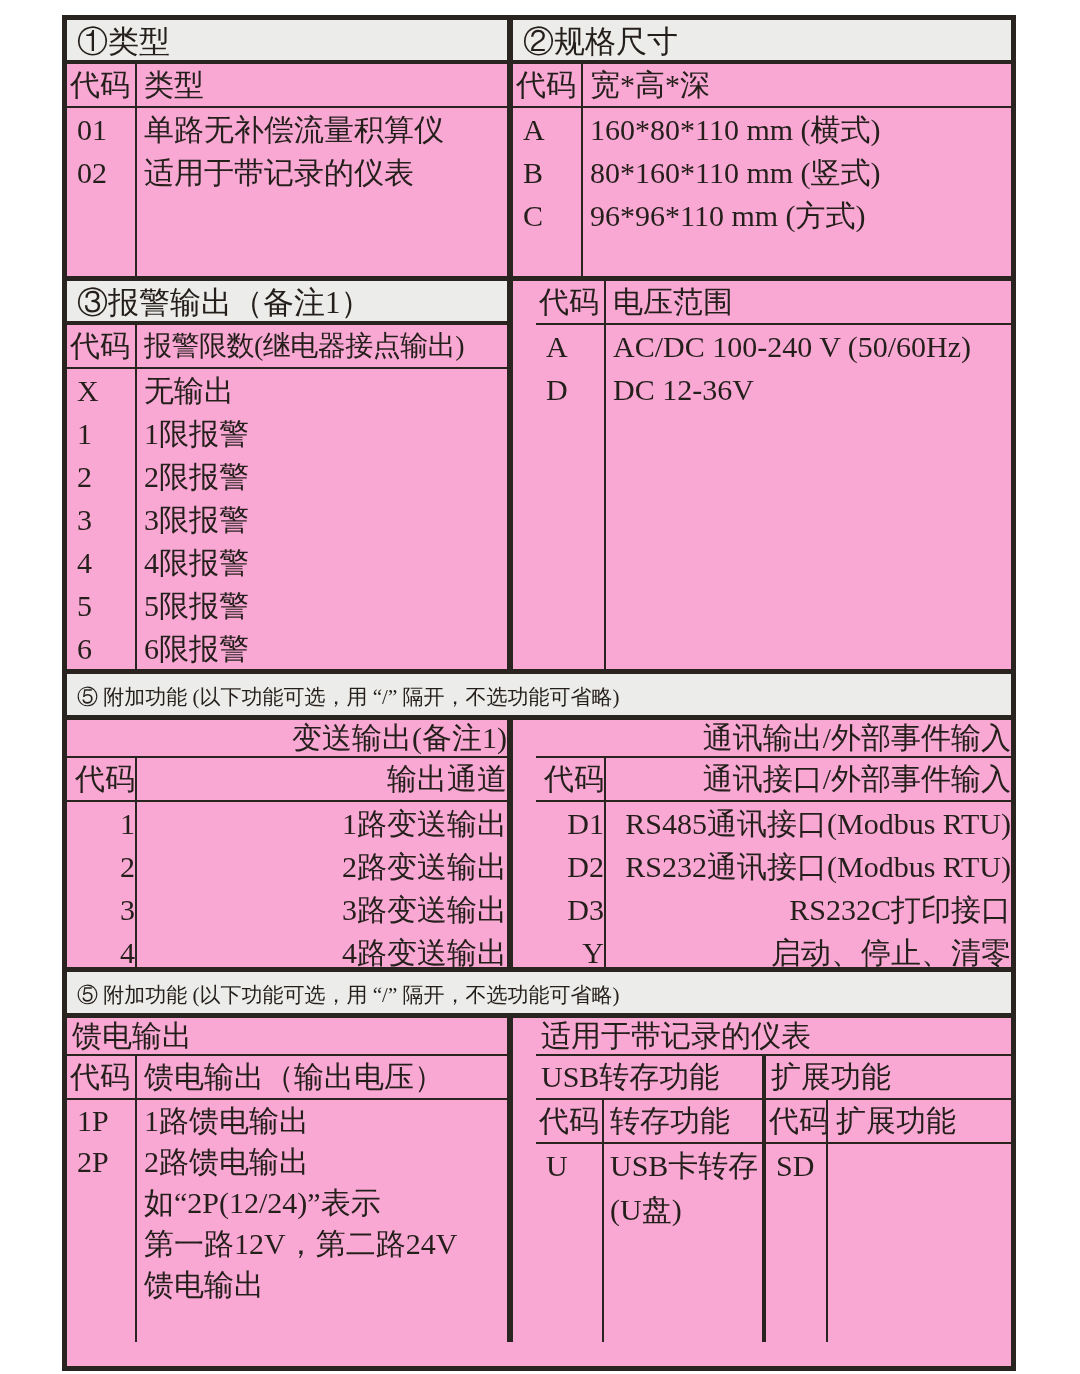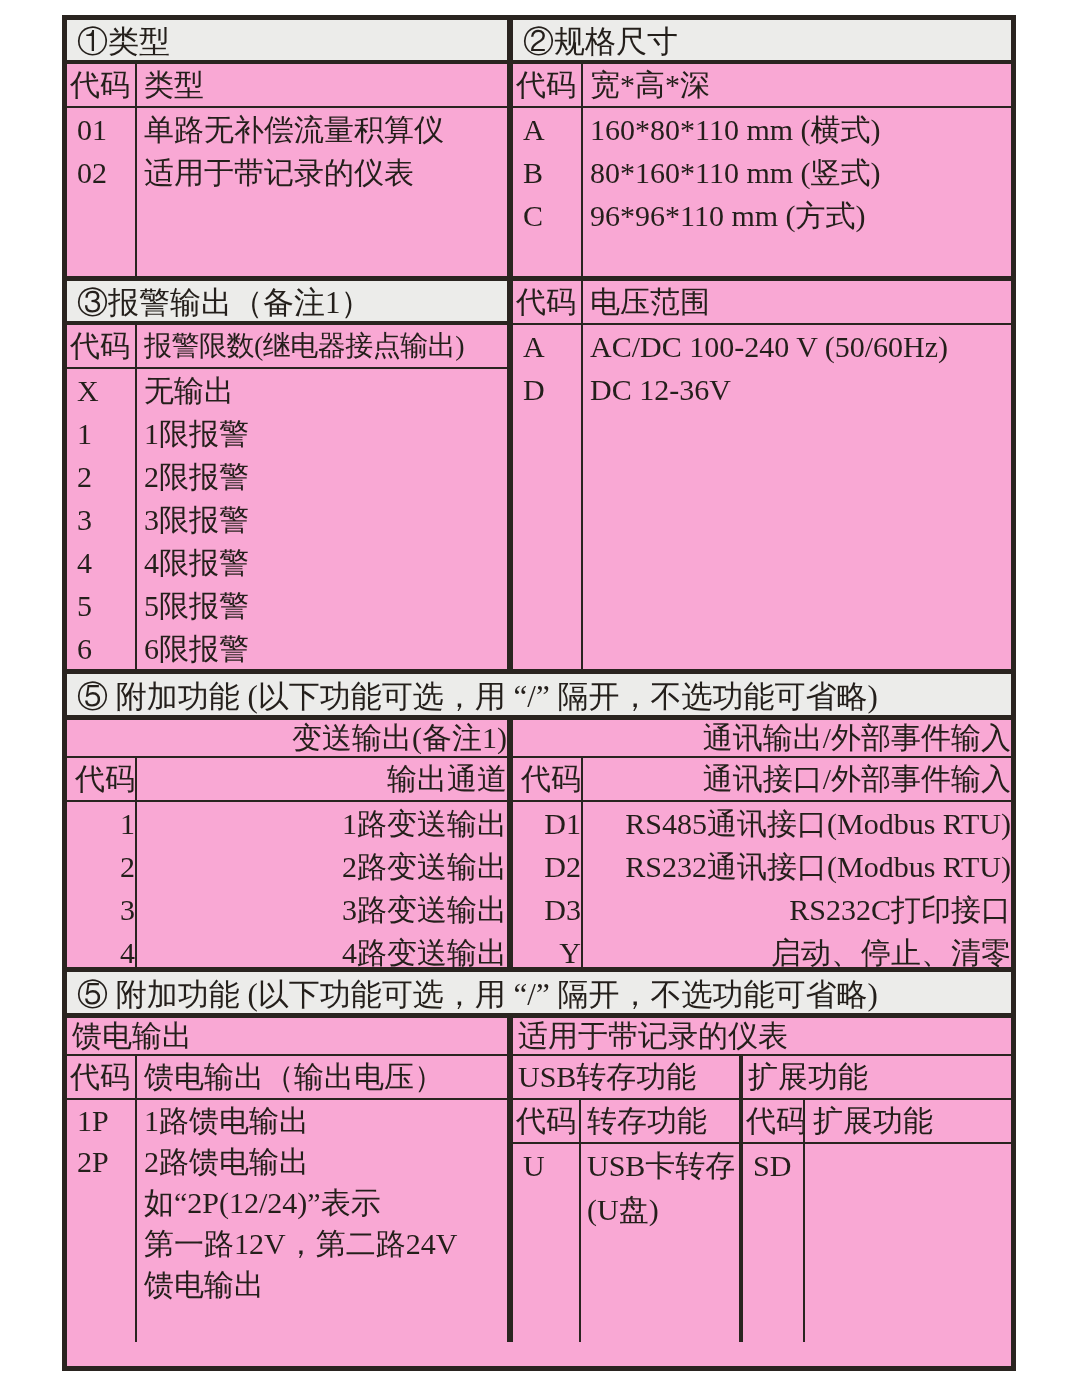--- a/index.html
+++ b/index.html
@@ -9,31 +9,31 @@
     font-family: "Liberation Serif", "DejaVu Serif", serif;
     color: #241f1b;
   }
   .sheet { position: absolute; left: 62px; top: 15px; width: 954px; height: 1356px; }
   .tbl {
     width: 100%; height: 100%;
     border: 5px solid #2a2420; background: #f9a8d4;
     display: flex; flex-direction: column;
   }
   .band { display: flex; flex: none; }
-  .band + .band { border-top: 5px solid #2a2420; }
+  .band + .band { border-top: 5px solid #2a2420; gap: 23px; }
   .half { display: flex; flex-direction: column; min-width: 0; }
   .half.left  { width: 446px; flex: none; border-right: 6px solid #2a2420; }
   .half.right { flex: 1; }
 
   .sec-title {
     background: #ececea; font-size: 31px;
     height: 44px; line-height: 44px; padding-left: 10px;
     border-bottom: 4px solid #2a2420; white-space: nowrap; overflow: hidden;
   }
-  .band-note { background: #ececea; font-size: 31px; height: 46px; line-height: 46px;
+  .band-note { background: #ececea; font-size: 21px; height: 46px; line-height: 46px;
     padding-left: 10px; white-space: nowrap; overflow: hidden; width: 100%; }
 
   .sub-title { font-size: 30px; height: 38px; line-height: 36px; padding-left: 5px;
     border-bottom: 2px solid #2a2420; white-space: nowrap; overflow: hidden; }
 
   .hdr-row { display: flex; border-bottom: 2px solid #2a2420; flex: none; }
   .hdr-row .cell { font-size: 30px; height: 42px; line-height: 42px; white-space: nowrap; overflow: hidden; }
   .code-w { width: 70px; flex: none; border-right: 2px solid #2a2420; padding-left: 3px; }
   .desc-w { flex: 1; min-width: 0; padding-left: 7px; }
   .tight { font-size: 28px !important; letter-spacing: -0.5px; }

